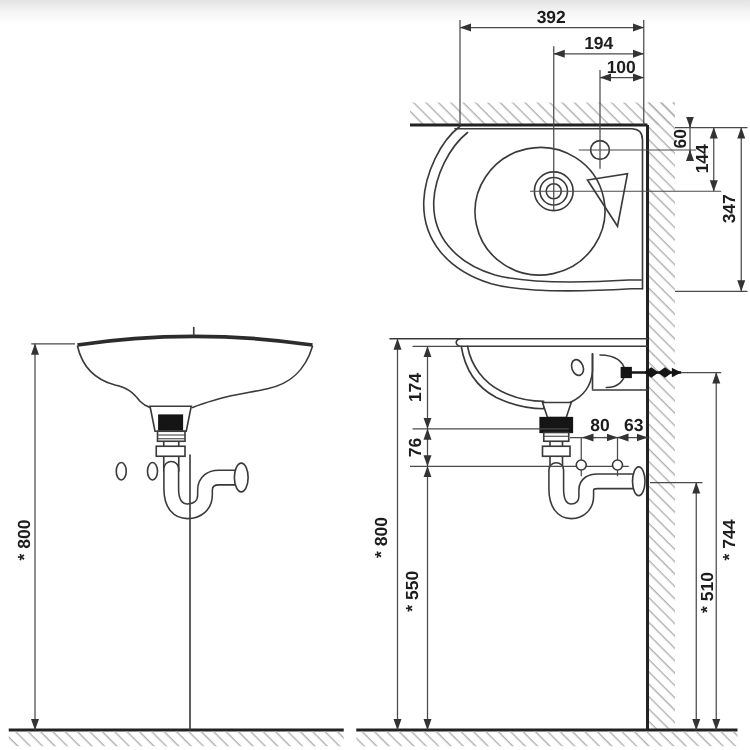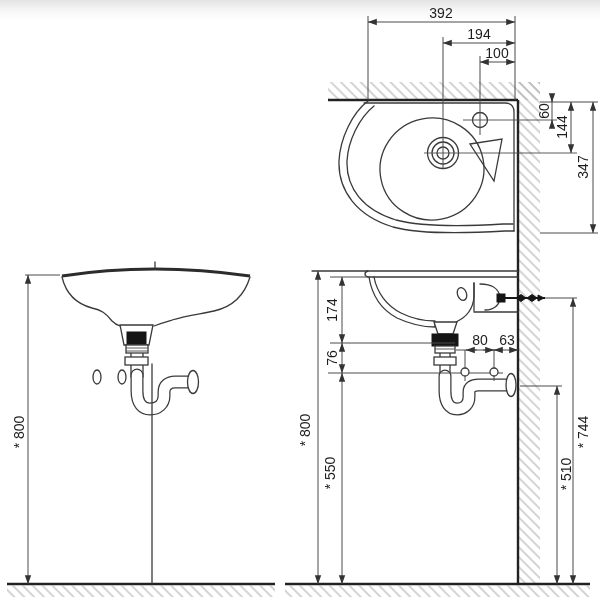--- a/index.html
+++ b/index.html
@@ -1,17 +1,17 @@
 <!DOCTYPE html>
 <html><head>
 <meta charset="utf-8">
 <style>
   html,body{margin:0;padding:0;background:#fff;}
   .canvas{position:relative;width:600px;height:600px;background:#ffffff;overflow:hidden;
-          font-family:"Liberation Sans", sans-serif;}
+          font-family:"Liberation Sans", sans-serif;font-weight:bold;}
   .topfade{position:absolute;left:0;top:0;width:600px;height:20px;
            background:linear-gradient(to bottom,#e3e3e3 0%,#f4f4f4 45%,#ffffff 100%);}
   svg{position:absolute;left:0;top:0;}
   svg text{font-family:"Liberation Sans", sans-serif;font-size:14px;fill:#1d1d1d;}
   .ln{stroke:#3a3a3a;stroke-width:1.3;fill:none;stroke-linecap:round;}
   .lnthin{stroke:#4a4a4a;stroke-width:0.9;fill:none;}
   .bold{stroke:#222;stroke-width:2.4;fill:none;}
   .dim{stroke:#4a4a4a;stroke-width:1;fill:none;}
   .white{fill:#ffffff;stroke:#3a3a3a;stroke-width:1.3;}
   .blackfill{fill:#151515;stroke:#151515;}

